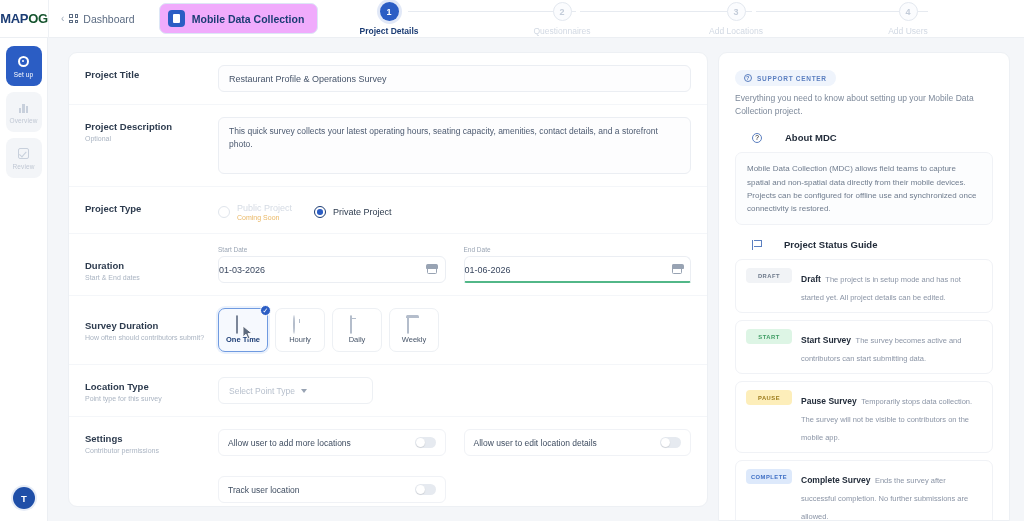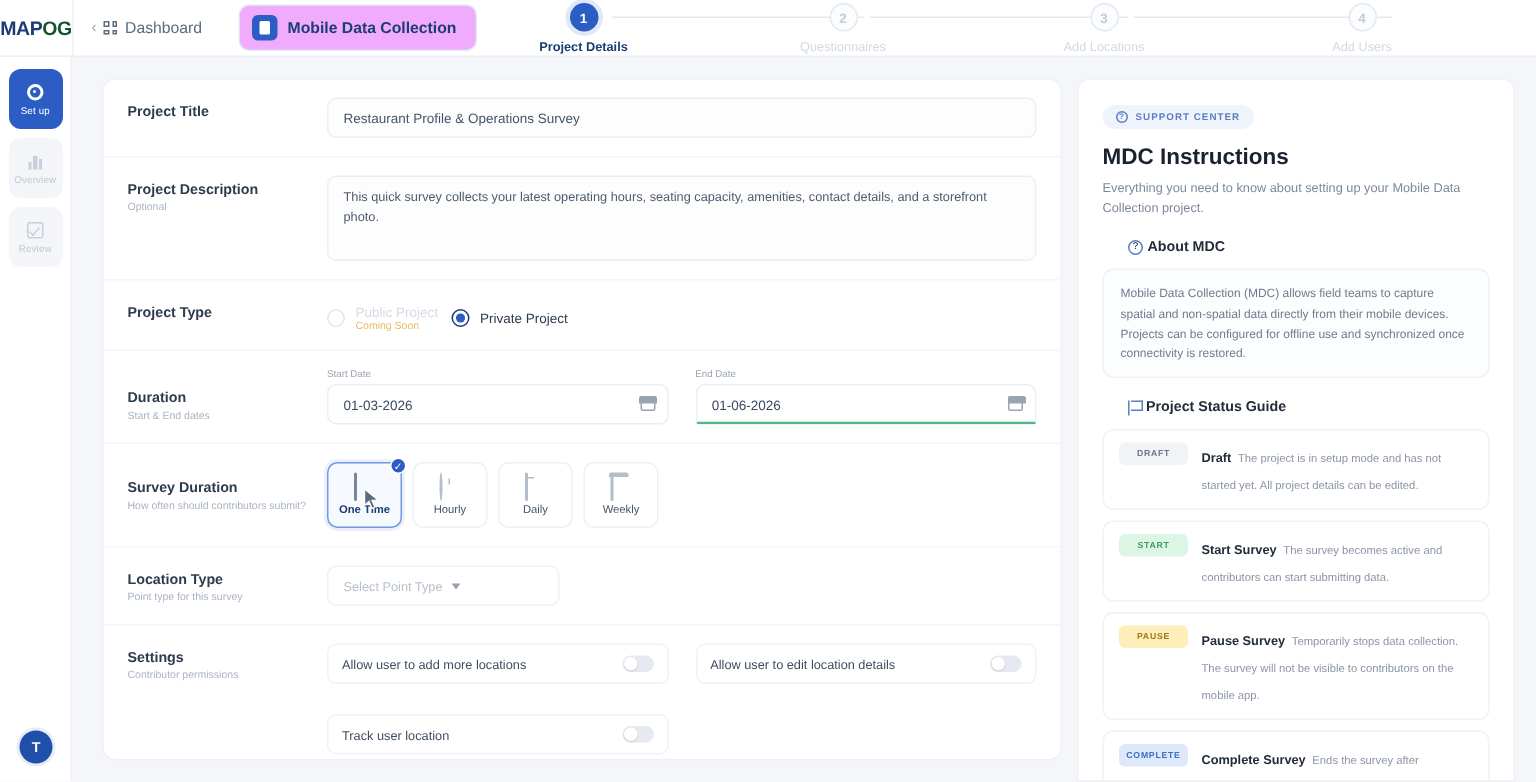--- a/index.html
+++ b/index.html
@@ -126,40 +126,40 @@
     width: 100%; height: 27px; border: 1px solid #ebeef3; border-radius: 6px;
     background: #fdfdfe; font-size: 9px; color: #46546a;
     padding: 0 10px; line-height: 27px;
   }
   .ta {
     width: 100%; height: 57px; border: 1px solid #ebeef3; border-radius: 6px;
     background: #fdfdfe; font-size: 8.5px; color: #4c5a70;
     padding: 7px 10px; line-height: 1.5;
   }
 
-  .radios { display: flex; align-items: center; gap: 9px; padding-top: 4px; }
+  .radios { display: flex; align-items: center; gap: 22px; padding-top: 4px; }
   .rad { display: flex; align-items: center; gap: 7px; }
   .rdot { width: 12px; height: 12px; border-radius: 50%; border: 1.3px solid #e0e5ec; flex:none; }
   .rdot.sel {
     border: 1.3px solid #1b3c74; position: relative; background:#fff;
   }
   .rdot.sel::after {
     content:""; position:absolute; left:2.2px; top:2.2px;
     width:5.6px; height:5.6px; border-radius:50%; background:#2b5dc4;
   }
   .rad .rt { font-size: 9px; color: #2d3b4e; }
   .rad.dis .rt { color: #d5dbe4; }
   .rad .cs { font-size: 7px; color: #eab866; display:block; margin-top:1px; }
 
   .dates { display: flex; gap: 18px; }
   .dcol { flex: 1; }
   .dcap { font-size: 6.5px; color: #9aa5b4; margin-bottom: 3px; }
   .dfield {
     position: relative; height: 27px; border: 1px solid #ebeef3; border-radius: 6px;
-    background: #fff; font-size: 9px; color: #3a4860; padding: 0 10px; line-height: 27px;
+    background: #fff; font-size: 9px; color: #3a4860; padding: 0 0; line-height: 27px;
   }
   .dfield.green { border-bottom: 2px solid #52b788; border-radius: 6px 6px 2px 2px; }
   .cal {
     position: absolute; right: 8px; top: 7px; width: 10px; height: 10px;
     border: 1.1px solid #98a3b3; border-radius: 1.5px;
   }
   .cal::before{content:"";position:absolute;left:-1.1px;top:-1.1px;width:10px;height:2.6px;border:1.1px solid #98a3b3;border-radius:1.5px 1.5px 0 0;background:#98a3b3;}
 
   .freqs { display: flex; gap: 7px; }
   .freq {
@@ -220,21 +220,21 @@
   .supbadge {
     display: inline-flex; align-items: center; gap: 5px;
     background: #eff4fc; color: #5b7fc0; font-size: 6.5px; font-weight: bold;
     letter-spacing: 0.7px; padding: 4px 9px; border-radius: 9px;
   }
   .qmark { width:8px;height:8px;border:1px solid #5b7fc0;border-radius:50%;
            display:flex;align-items:center;justify-content:center;font-size:5.5px;}
   .sidetitle { font-size: 15px; font-weight: bold; color: #19222f; margin-top: 10px; }
   .sidesub { font-size: 8.5px; color: #7d899a; margin-top: 6px; line-height: 1.55; }
 
-  .sechead { display:flex; align-items:center; gap:3px; margin-top: 14px; padding-left: 17px; }
+  .sechead { display:flex; align-items:center; gap:23px; margin-top: 14px; padding-left: 17px; }
   .sechead .st { font-size: 9.5px; font-weight: bold; color: #222c3a; }
   .flagico { width:9px;height:10px;border-left:1.4px solid #5b7fc0;position:relative;}
   .flagico::after{content:"";position:absolute;left:1.4px;top:0;width:7px;height:5px;border:1.2px solid #5b7fc0;border-left:0;}
 
   .aboutbox {
     margin-top: 9px; background: #fcfdfe; border: 1px solid #f0f2f6;
     border-radius: 7px; padding: 9px 11px;
     font-size: 8px; color: #6f7c8e; line-height: 1.65;
   }
 
@@ -468,21 +468,20 @@
   <div class="footer">
     <button class="savebtn">Save &amp; Continue</button>
   </div>
 </div>
 
 <div class="side">
   <div class="supbadge">
     <span class="qmark">?</span>
     <span>SUPPORT CENTER</span>
   </div>
-  <div class="sidetitle">MDC Instructions</div>
   <div class="sidesub">Everything you need to know about setting up your Mobile Data Collection project.</div>
 
   <div class="sechead">
     <span class="qmark" style="width:10px;height:10px;font-size:6.5px;">?</span>
     <span class="st">About MDC</span>
   </div>
   <div class="aboutbox">Mobile Data Collection (MDC) allows field teams to capture spatial and non-spatial data directly from their mobile devices. Projects can be configured for offline use and synchronized once connectivity is restored.</div>
 
   <div class="sechead">
     <span class="flagico"></span>

